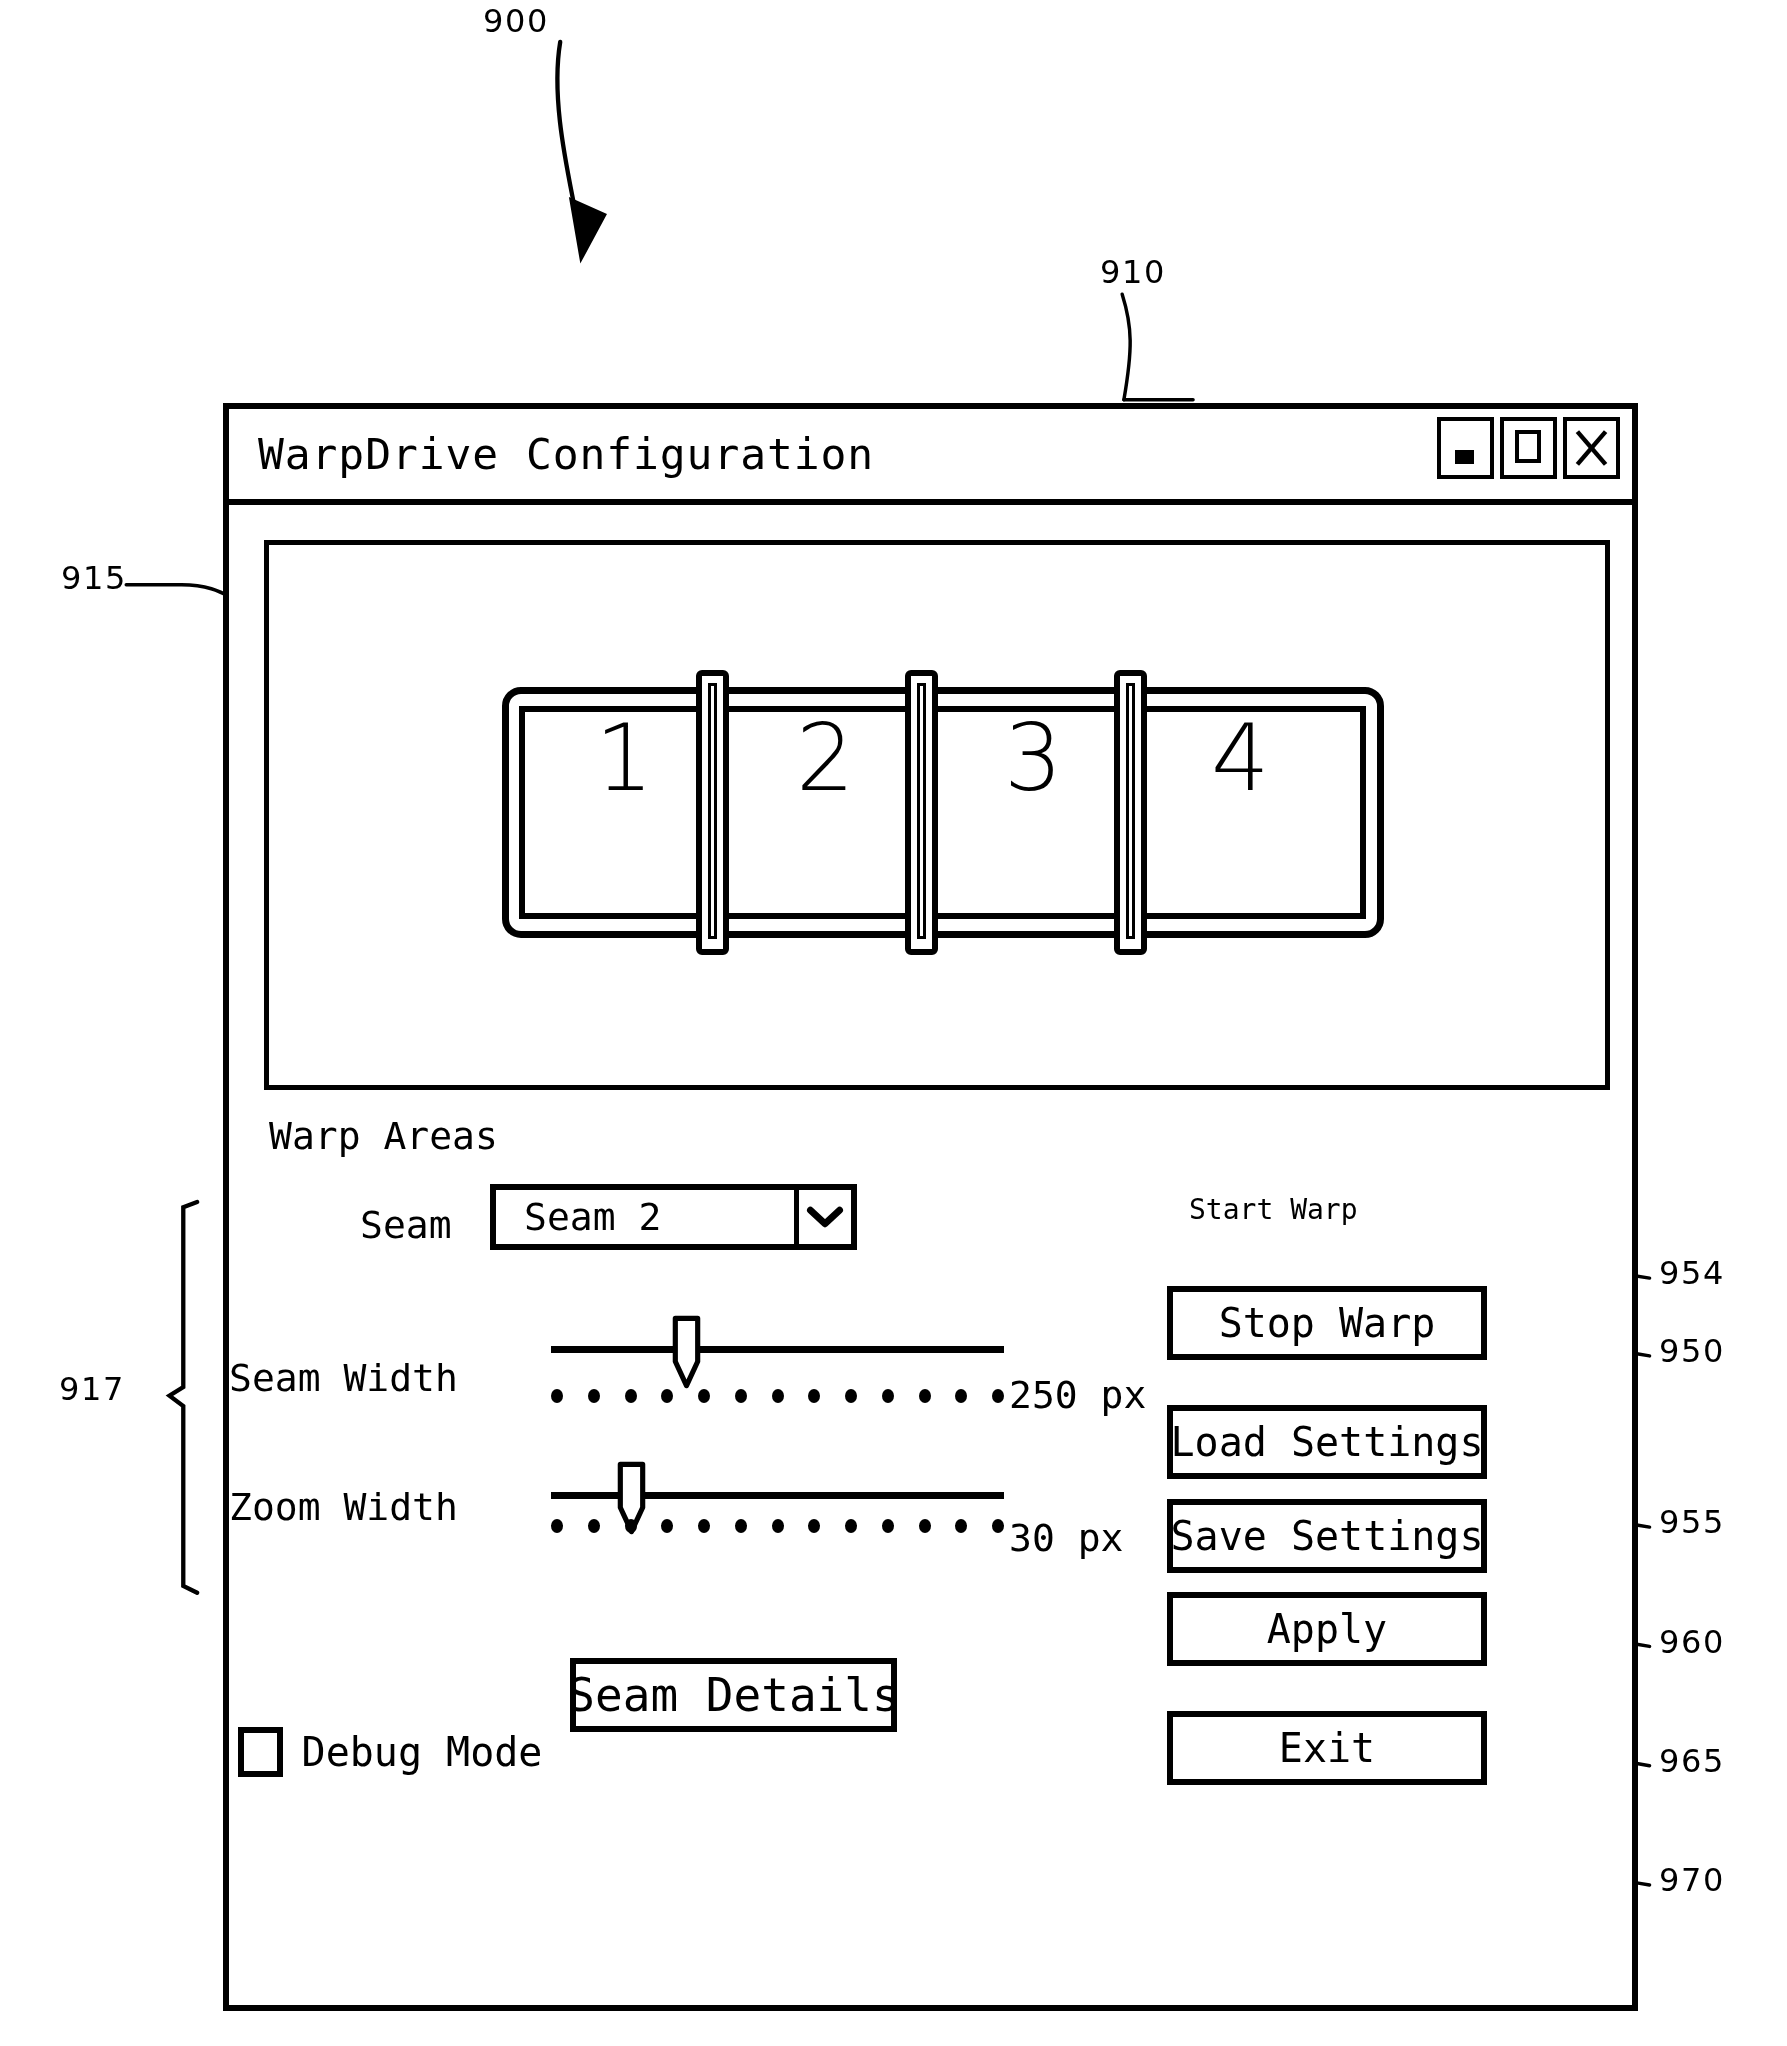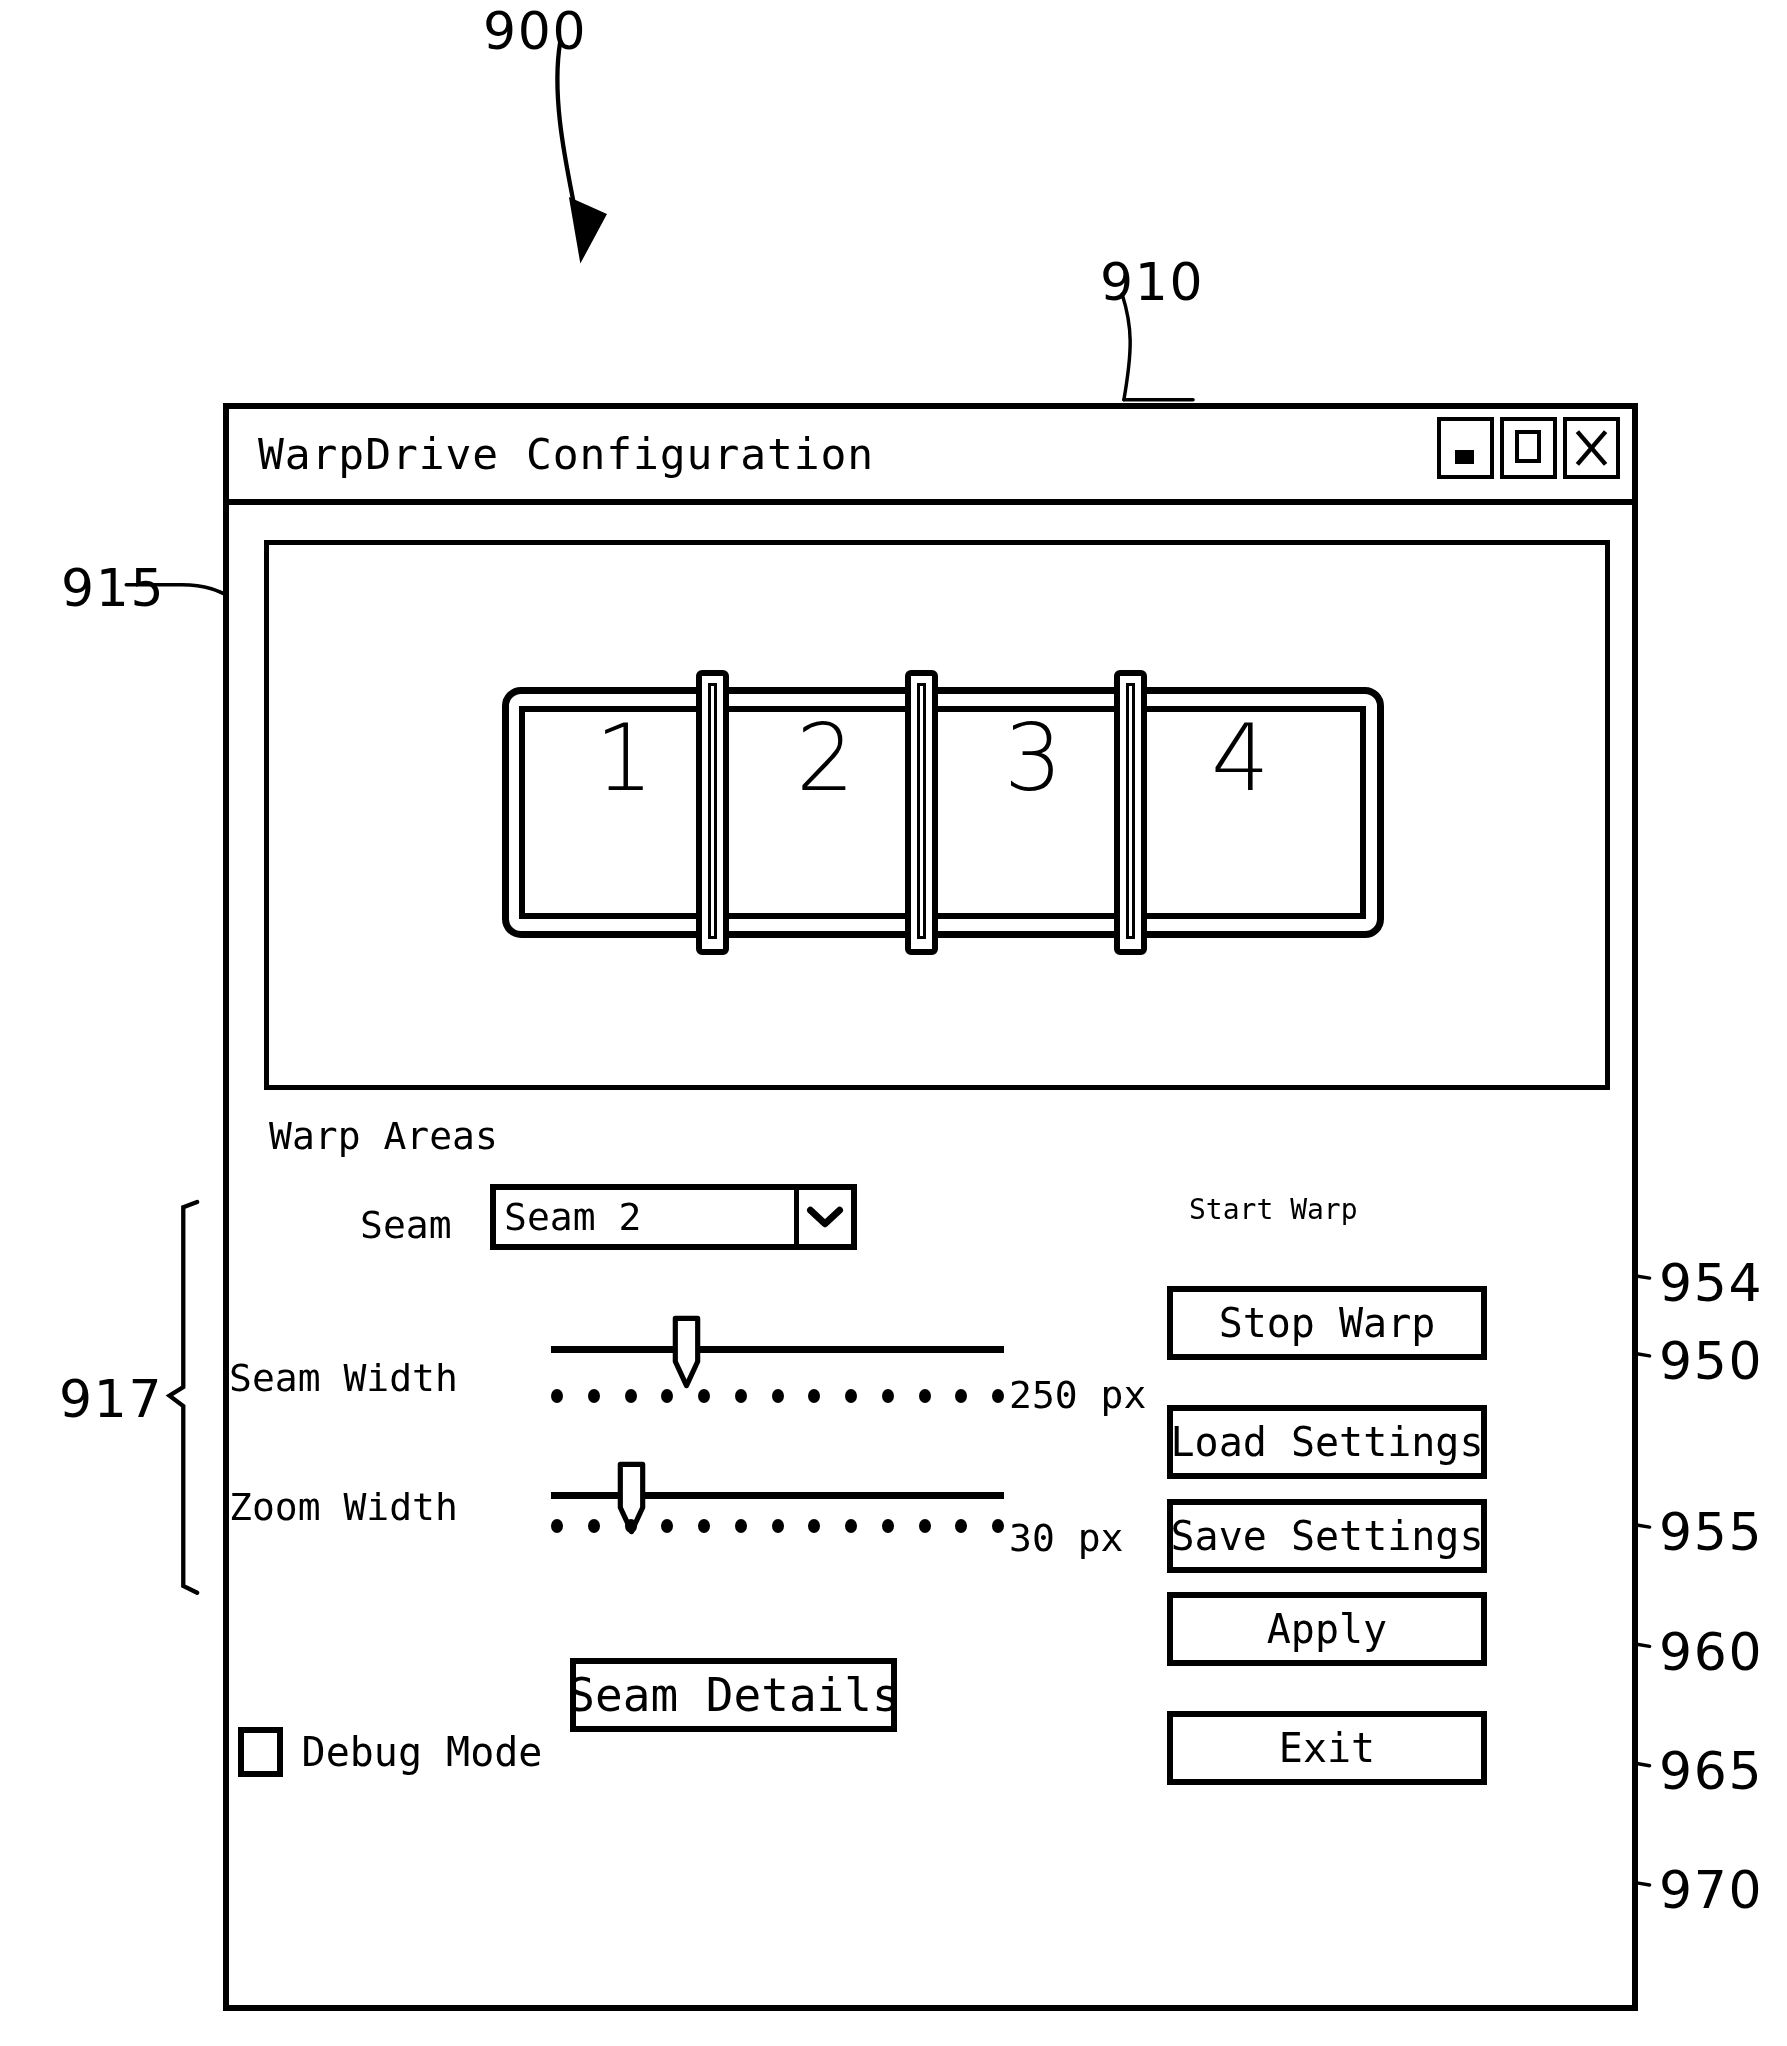--- a/index.html
+++ b/index.html
@@ -13,21 +13,21 @@
     position: relative;
     font-family: "DejaVu Serif", serif;
     color: #000000;
     overflow: hidden;
   }
 
   
   .refnum {
     position: absolute;
     font-family: "DejaVu Sans", sans-serif;
-    font-size: 52px;
+    font-size: 32px;
     letter-spacing: 1.7px;
     color: #000;
     white-space: nowrap;
     line-height: 1;
   }
   .svg-layer {
     position: absolute;
     left: 0; top: 0;
     width: 1787px;
     height: 2047px;
@@ -197,21 +197,21 @@
     border: 6px solid #000;
     box-sizing: border-box;
     background: #fff;
     display: flex;
     align-items: stretch;
   }
   #seam-select-value {
     flex: 1;
     display: flex;
     align-items: center;
-    padding-left: 8px;
+    padding-left: 28px;
     font-family: "DejaVu Sans Mono", monospace;
     font-size: 38px;
     white-space: nowrap;
   }
   #seam-select-arrow {
     width: 57px;
     border-left: 5.2px solid #000;
     box-sizing: border-box;
     display: flex;
     align-items: center;

